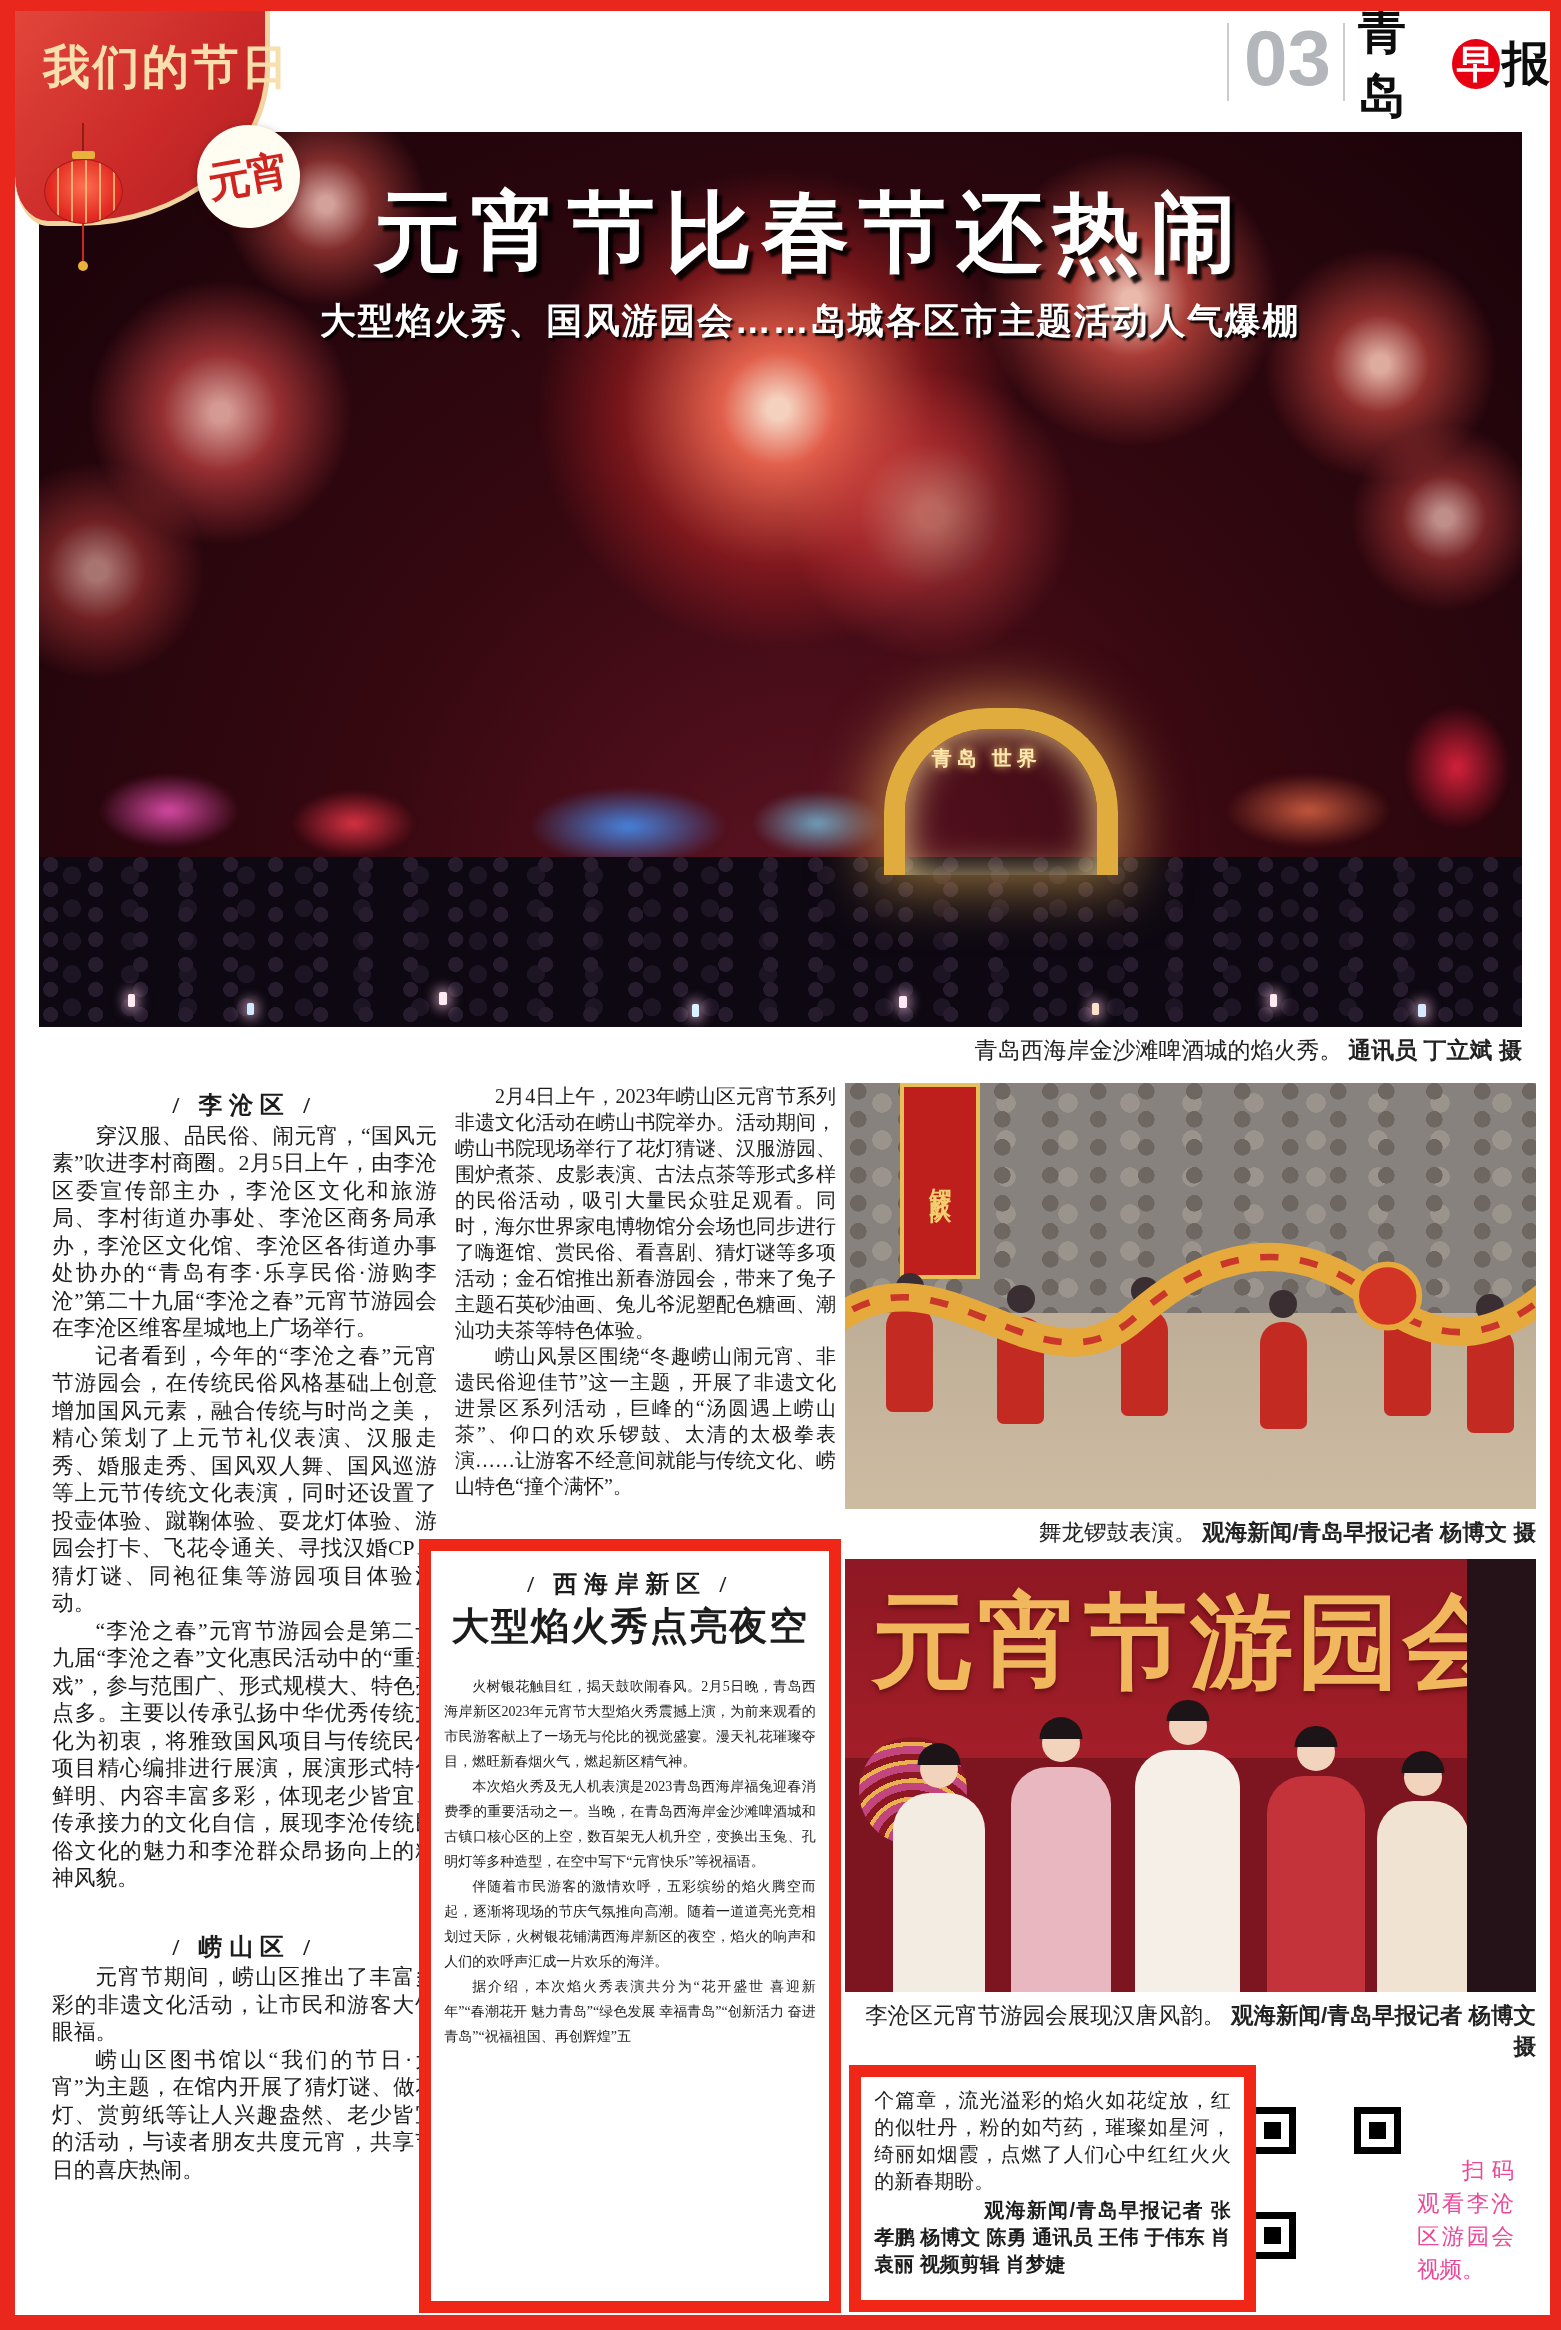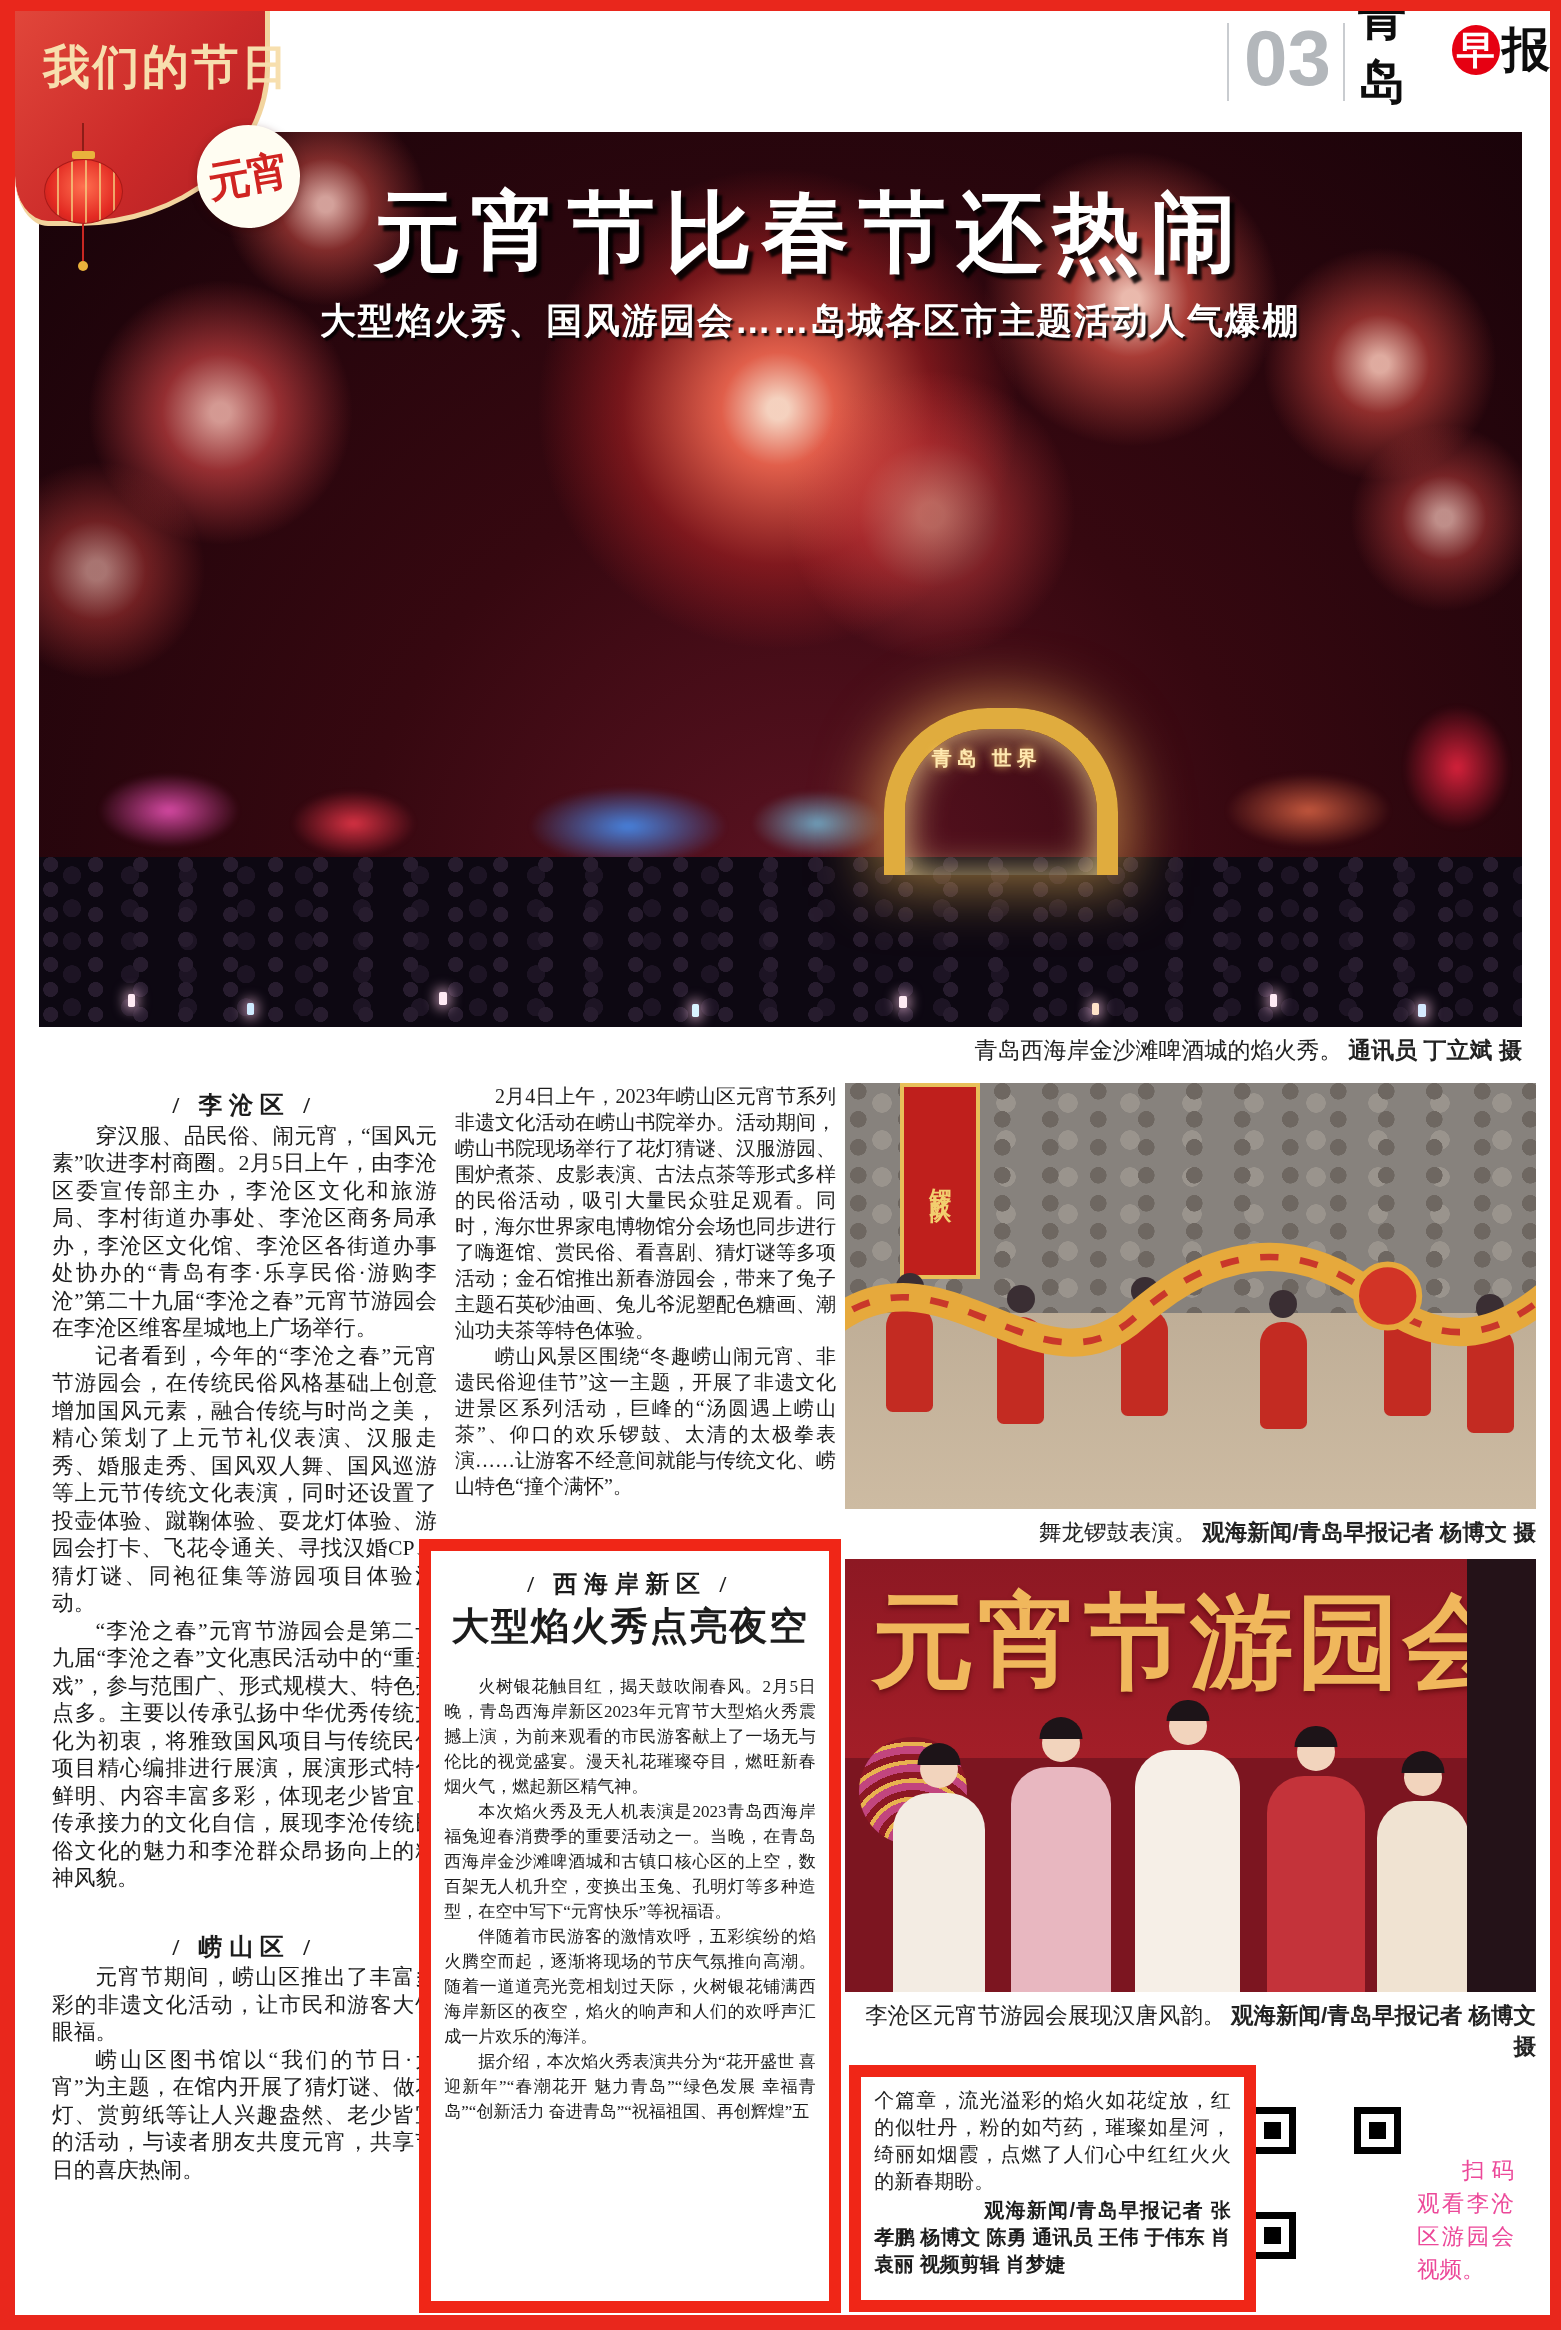--- a/index.html
+++ b/index.html
@@ -33,21 +33,21 @@
      border:1.7px solid #a81a18;}
   .lantern .tas{width:2.5px;height:37px;background:#c92722;margin:0 auto;}
   .lantern .knot{width:10px;height:10px;border-radius:50%;background:#e9b23c;margin:0 auto;}
 
   .header-meta{left:716px;top:21.7px;width:491px;text-align:right;z-index:5;
                font-family:"Liberation Sans",sans-serif;font-weight:bold;color:#191919;}
   .header-meta .line{font-size:22.5px;line-height:37px;}
   .vdiv{width:1.7px;background:#c9ccd0;z-index:5;}
   .pagenum{left:1235px;top:13.3px;width:105px;text-align:center;z-index:5;
            font-family:"Liberation Sans",sans-serif;font-weight:bold;font-size:78px;color:#b3b7bb;}
-  .masthead{left:1358px;top:21px;width:192px;height:58px;display:flex;align-items:center;justify-content:center;
+  .masthead{left:1358px;top:35px;width:192px;height:58px;display:flex;align-items:center;justify-content:center;
             z-index:5;font-family:"Liberation Sans",sans-serif;font-weight:900;font-size:48px;color:#0d0d0d;}
   .mh-circle{width:50px;height:50px;border-radius:50%;background:#e60012;color:#fff;
              display:inline-flex;align-items:center;justify-content:center;font-size:38px;margin:0 2.5px;}
 
   
   .hero{left:39px;top:132px;width:1483px;height:895px;overflow:hidden;z-index:1;
         background:radial-gradient(ellipse at 52% 88%, #5d1322 0%, #360810 42%, #180309 100%);}
   .fw{position:absolute;border-radius:50%;}
   .fw.f1{left:33%;top:3%;width:500px;height:500px;
      background:radial-gradient(circle,rgba(255,220,200,.95) 0 3%,rgba(255,110,85,.85) 16%,rgba(226,45,45,.4) 44%,rgba(180,20,30,0) 68%);}
@@ -102,21 +102,21 @@
   .region{font-size:24px;font-weight:bold;text-align:center;letter-spacing:6.7px;margin:5px 0 1.7px;}
   .atitle{font-family:"Liberation Sans",sans-serif;font-weight:900;font-size:38px;text-align:center;
           letter-spacing:1.7px;margin:1.7px 0 21.7px;}
   .col1{left:52px;top:1084px;width:385px;height:1221px;overflow:hidden;}
   .col1 p{font-size:21.7px;line-height:27.5px;}
   .col1 .h2{margin-top:38px;}
   .col2{left:455px;top:1083px;width:381px;height:454px;overflow:hidden;}
   .col2 p{font-size:20px;line-height:26px;}
   .box-a{left:419px;top:1539px;width:422px;height:774px;border:12.5px solid #f02617;background:#fff;
          box-sizing:border-box;padding:6.7px 13.3px;overflow:hidden;z-index:10;}
-  .box-a p{font-size:17px;line-height:25px;}
+  .box-a p{font-size:14px;line-height:25px;}
   .box-a .region{margin-top:10px;}
   .box-b{left:849px;top:2065px;width:407px;height:247px;border:12.5px solid #f02617;background:#fff;
          box-sizing:border-box;padding:10px 13.3px;overflow:hidden;z-index:10;}
   .box-b p{font-size:20px;line-height:27px;text-indent:0;}
   .box-b .credit-p{font-family:"Liberation Sans",sans-serif;font-weight:bold;text-indent:5.5em;margin-top:1.7px;}
 
   
   .photo-dragon{left:845px;top:1083px;width:691px;height:426px;overflow:hidden;background:#928d86;}
   .pd-crowd{position:absolute;left:0;top:0;width:100%;height:54%;background-color:#87827d;
      background-image:radial-gradient(circle 9.2px at 13.3px 8.3px,#6e6761 88%,rgba(0,0,0,0) 92%),

